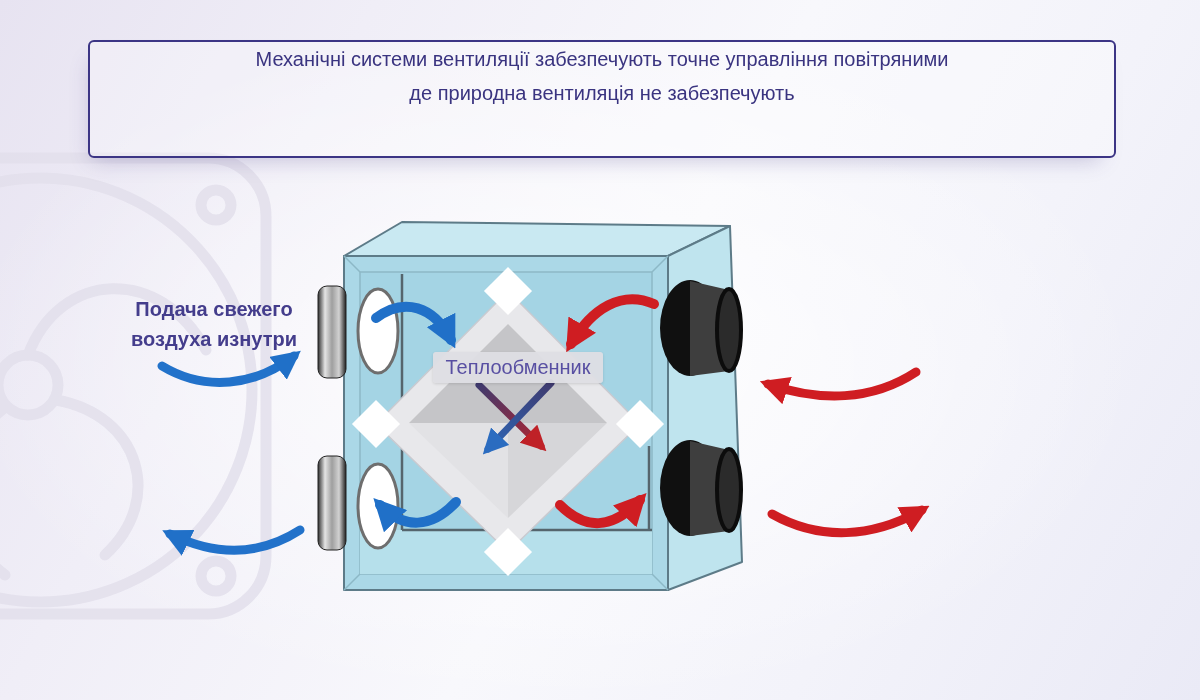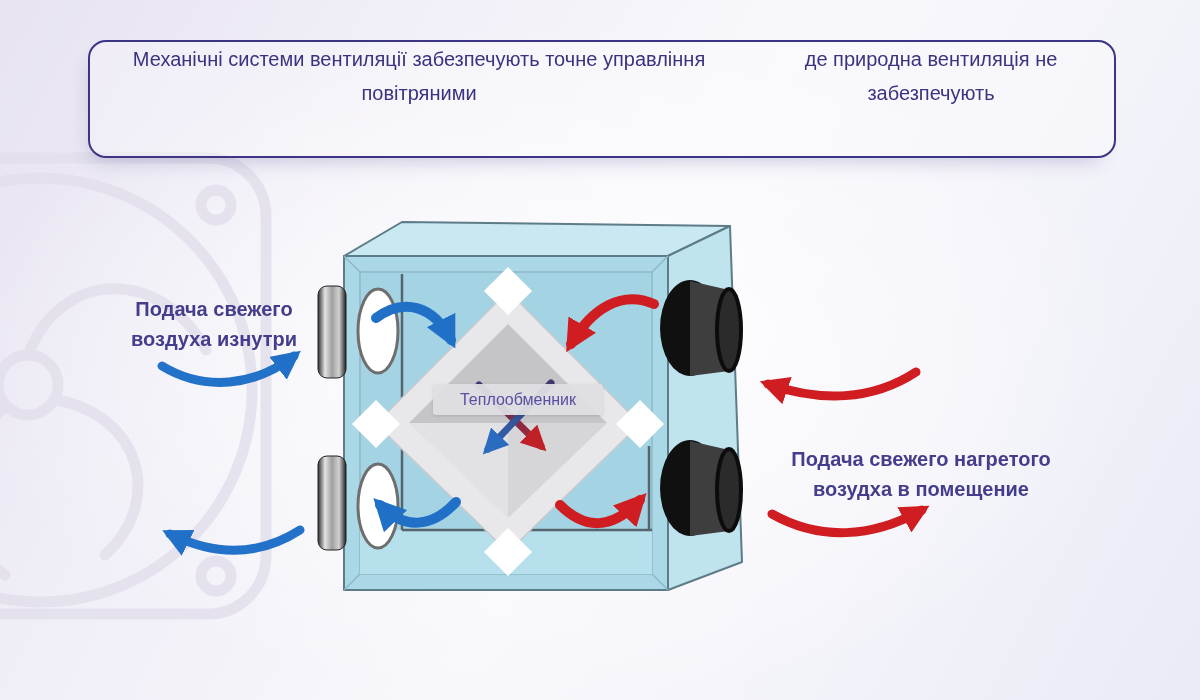--- a/index.html
+++ b/index.html
@@ -6,42 +6,41 @@
   .canvas{
     position:relative;width:1200px;height:700px;overflow:hidden;
     font-family:"Liberation Sans", sans-serif;
     background:
       radial-gradient(ellipse 820px 480px at 46% 52%, rgba(255,255,255,.92), rgba(255,255,255,0) 72%),
       linear-gradient(118deg,#e7e3f1 0%,#f0eef7 24%,#f8f8fc 52%,#f3f3fa 74%,#eaeaf6 100%);
   }
   .fan-bg{position:absolute;left:-90px;top:150px;width:380px;height:480px;}
   .header-box{
     position:absolute;left:88px;top:40px;width:1024px;height:114px;
-    border:2px solid #3c3585;border-radius:18px;
+    border:2px solid #3c3585;border-radius:6px;
     background:rgba(255,255,255,.28);
     box-shadow:-6px 12px 20px -10px rgba(76,66,140,.28);
-    display:flex;flex-direction:row;justify-content:flex-start;
+    display:flex;flex-direction:column;justify-content:flex-start;
     text-align:center;color:#3a3480;font-size:20px;font-weight:500;line-height:34px;
   }
   .unit-svg{position:absolute;left:0;top:0;width:1200px;height:700px;}
   .label{
     position:absolute;text-align:center;color:#443d8c;
     font-size:20px;font-weight:600;line-height:30px;margin-top:8px;
   }
   .label-left-top{left:108px;top:286px;width:212px;}
   .label-left-bottom{left:124px;top:434px;width:186px;}
   .label-right-top{left:768px;top:284px;width:272px;}
   .label-right-bottom{left:762px;top:436px;width:318px;}
   .chip{
     position:absolute;left:433px;top:352px;width:170px;height:31px;
     background:rgba(222,222,228,.95);border-radius:3px;
     display:flex;align-items:center;justify-content:center;
-    color:#584fa2;font-size:16px;font-weight:500;
+    color:#584fa2;font-size:20px;font-weight:500;
     box-shadow:0 1px 3px rgba(0,0,0,.12);
-    margin-top:32px;
   }
 </style>
 </head>
 <body>
 
 <div class="canvas">
 
   <svg class="fan-bg" viewBox="0 0 380 480" fill="none" stroke="#e3e0ec" stroke-width="11" stroke-linecap="round" opacity="0.85">
     <rect x="20" y="8" width="336" height="456" rx="58"></rect>
     <circle cx="306" cy="55" r="15"></circle>
@@ -143,15 +142,14 @@
       <path d="M 162,366 C 205,392 255,386 294,356" stroke="#2272ca" stroke-width="9" marker-end="url(#hBlue)"></path>
       <path d="M 300,530 C 258,557 215,556 170,534" stroke="#2272ca" stroke-width="9" marker-end="url(#hBlue)"></path>
       <path d="M 916,372 C 872,401 820,402 768,384" stroke="#cf1d22" stroke-width="9" marker-end="url(#hRed)"></path>
       <path d="M 772,514 C 820,541 872,538 922,510" stroke="#cf1d22" stroke-width="9" marker-end="url(#hRed)"></path>
     </g>
   </svg>
 
   <div class="chip">Теплообменник</div>
 
   <div class="label label-left-top">Подача свежего воздуха изнутри</div>
-  <div class="label label-right-bottom">Подача свежего нагретого возудха в помещение</div>
 
 </div>
 
 </body></html>

